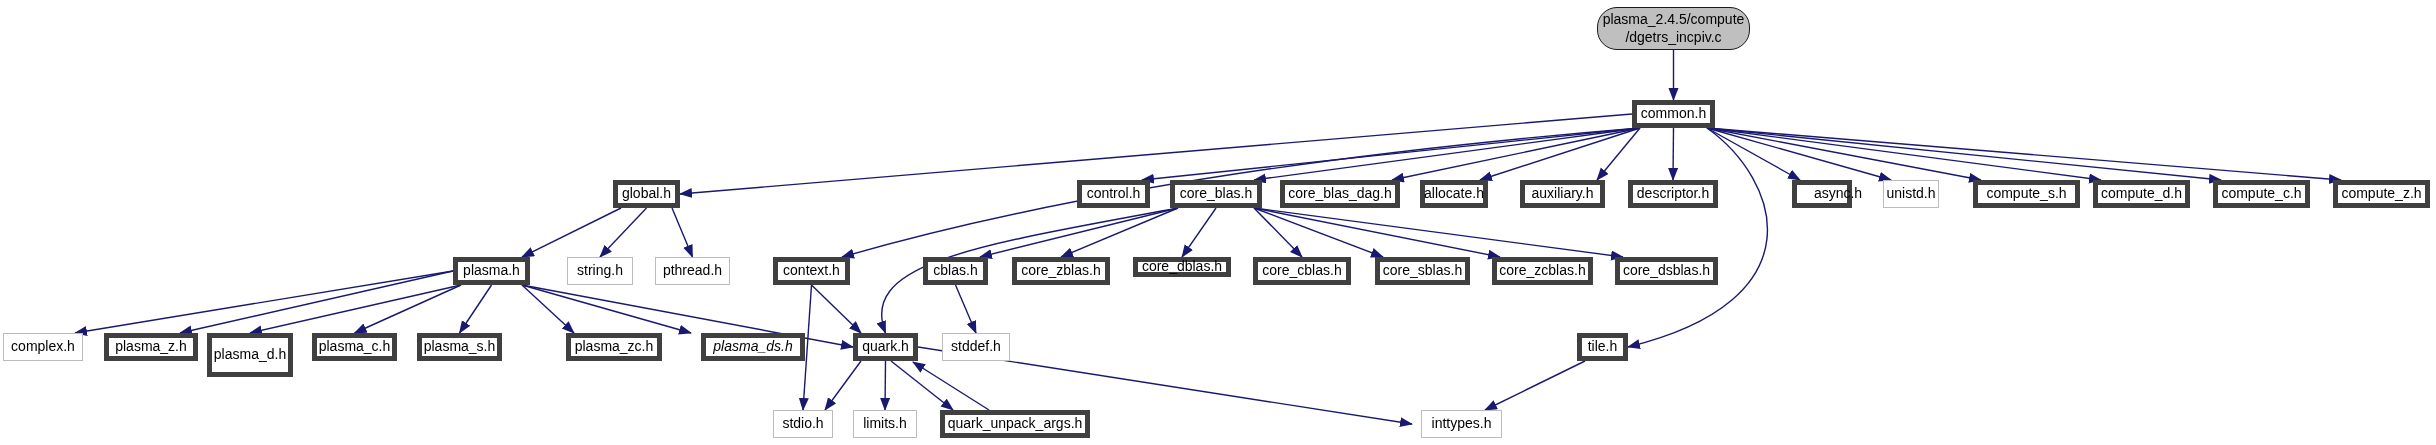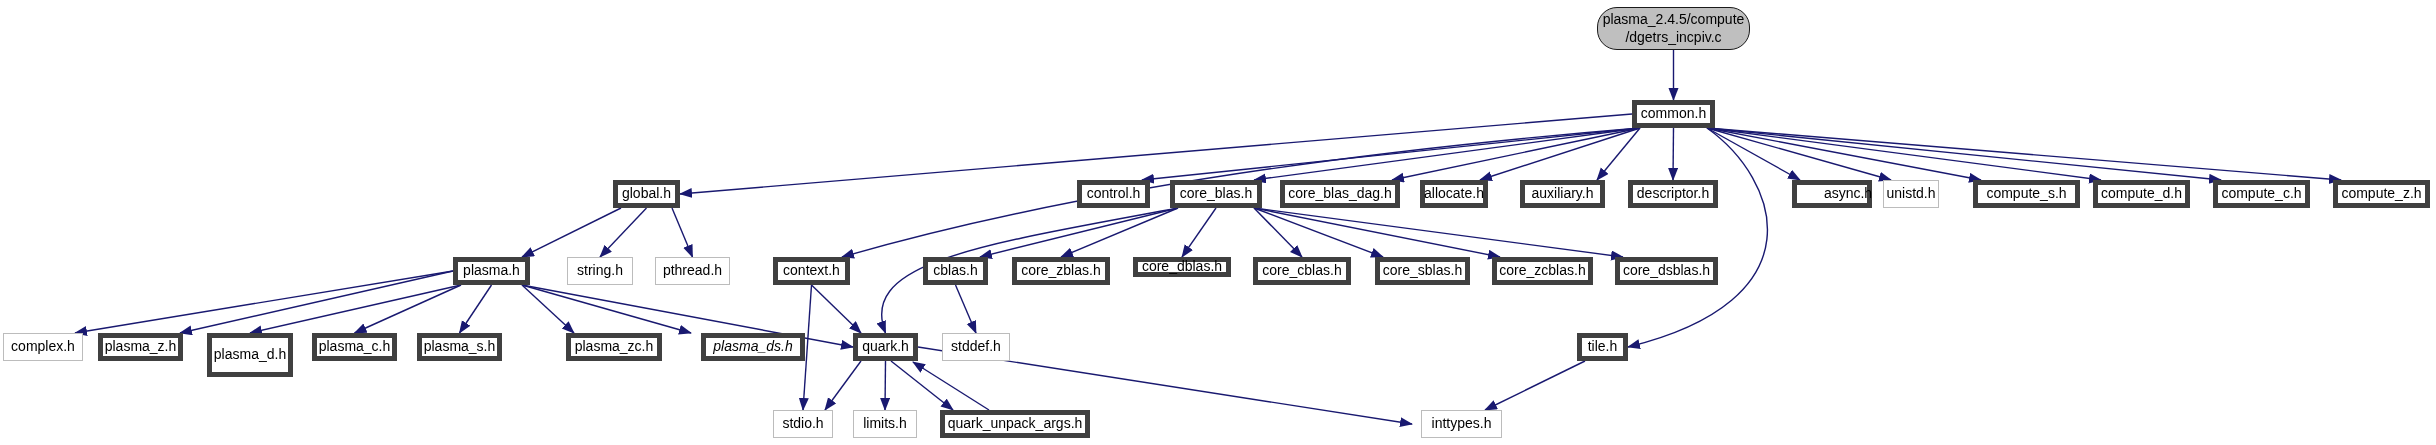--- a/index.html
+++ b/index.html
@@ -86,39 +86,39 @@
       <div class="node root" style="left: 1597px; top: 7px; width: 153px; height: 43px; border-radius: 20px;">plasma_2.4.5/compute
 /dgetrs_incpiv.c</div>
       <div class="node internal" style="left: 1632px; top: 100px; width: 83px; height: 28px;">common.h</div>
       <div class="node internal" style="left: 613px; top: 180px; width: 67px; height: 28px;">global.h</div>
       <div class="node internal" style="left: 1077px; top: 180px; width: 73px; height: 28px;">control.h</div>
       <div class="node internal" style="left: 1170px; top: 180px; width: 92px; height: 28px;">core_blas.h</div>
       <div class="node internal" style="left: 1280px; top: 180px; width: 120px; height: 28px;">core_blas_dag.h</div>
       <div class="node internal" style="left: 1420px; top: 180px; width: 68px; height: 28px;">allocate.h</div>
       <div class="node internal" style="left: 1520px; top: 180px; width: 85px; height: 28px;">auxiliary.h</div>
       <div class="node internal" style="left: 1628px; top: 180px; width: 90px; height: 28px;">descriptor.h</div>
-      <div class="node internal" style="left: 1792px; top: 180px; width: 80px; height: 28px; padding-left: 32px;">async.h</div>
+      <div class="node internal" style="left: 1792px; top: 180px; width: 60px; height: 28px; padding-left: 32px;">async.h</div>
       <div class="node external" style="left: 1883px; top: 180px; width: 56px; height: 28px;">unistd.h</div>
       <div class="node internal" style="left: 1973px; top: 180px; width: 107px; height: 28px;">compute_s.h</div>
       <div class="node internal" style="left: 2093px; top: 180px; width: 97px; height: 28px;">compute_d.h</div>
       <div class="node internal" style="left: 2213px; top: 180px; width: 97px; height: 28px;">compute_c.h</div>
       <div class="node internal" style="left: 2333px; top: 180px; width: 97px; height: 28px;">compute_z.h</div>
       <div class="node internal" style="left: 453px; top: 257px; width: 77px; height: 28px;">plasma.h</div>
       <div class="node external" style="left: 567px; top: 257px; width: 66px; height: 28px;">string.h</div>
       <div class="node external" style="left: 655px; top: 257px; width: 75px; height: 28px;">pthread.h</div>
       <div class="node internal" style="left: 773px; top: 257px; width: 77px; height: 28px;">context.h</div>
       <div class="node internal" style="left: 923px; top: 257px; width: 65px; height: 28px;">cblas.h</div>
       <div class="node internal" style="left: 1012px; top: 257px; width: 98px; height: 28px;">core_zblas.h</div>
       <div class="node internal" style="left: 1133px; top: 257px; width: 98px; height: 20px;">core_dblas.h</div>
       <div class="node internal" style="left: 1253px; top: 257px; width: 98px; height: 28px;">core_cblas.h</div>
       <div class="node internal" style="left: 1375px; top: 257px; width: 95px; height: 28px;">core_sblas.h</div>
       <div class="node internal" style="left: 1492px; top: 257px; width: 101px; height: 28px;">core_zcblas.h</div>
       <div class="node internal" style="left: 1615px; top: 257px; width: 103px; height: 28px;">core_dsblas.h</div>
       <div class="node external" style="left: 3px; top: 333px; width: 80px; height: 28px;">complex.h</div>
-      <div class="node internal" style="left: 98px; top: 333px; width: 85px; height: 28px;">plasma_z.h</div>
+      <div class="node internal" style="left: 104px; top: 333px; width: 94px; height: 28px;">plasma_z.h</div>
       <div class="node internal" style="left: 207px; top: 333px; width: 86px; height: 44px;">plasma_d.h</div>
       <div class="node internal" style="left: 312px; top: 333px; width: 85px; height: 28px;">plasma_c.h</div>
       <div class="node internal" style="left: 417px; top: 333px; width: 85px; height: 28px;">plasma_s.h</div>
       <div class="node internal" style="left: 566px; top: 333px; width: 96px; height: 28px;">plasma_zc.h</div>
       <div class="node internal" style="left: 701px; top: 333px; width: 104px; height: 28px; font-style: italic;">plasma_ds.h</div>
       <div class="node internal" style="left: 853px; top: 333px; width: 65px; height: 28px;">quark.h</div>
       <div class="node external" style="left: 942px; top: 333px; width: 68px; height: 28px;">stddef.h</div>
       <div class="node internal" style="left: 1577px; top: 333px; width: 51px; height: 28px;">tile.h</div>
       <div class="node external" style="left: 773px; top: 410px; width: 60px; height: 28px;">stdio.h</div>
       <div class="node external" style="left: 853px; top: 410px; width: 64px; height: 28px;">limits.h</div>

